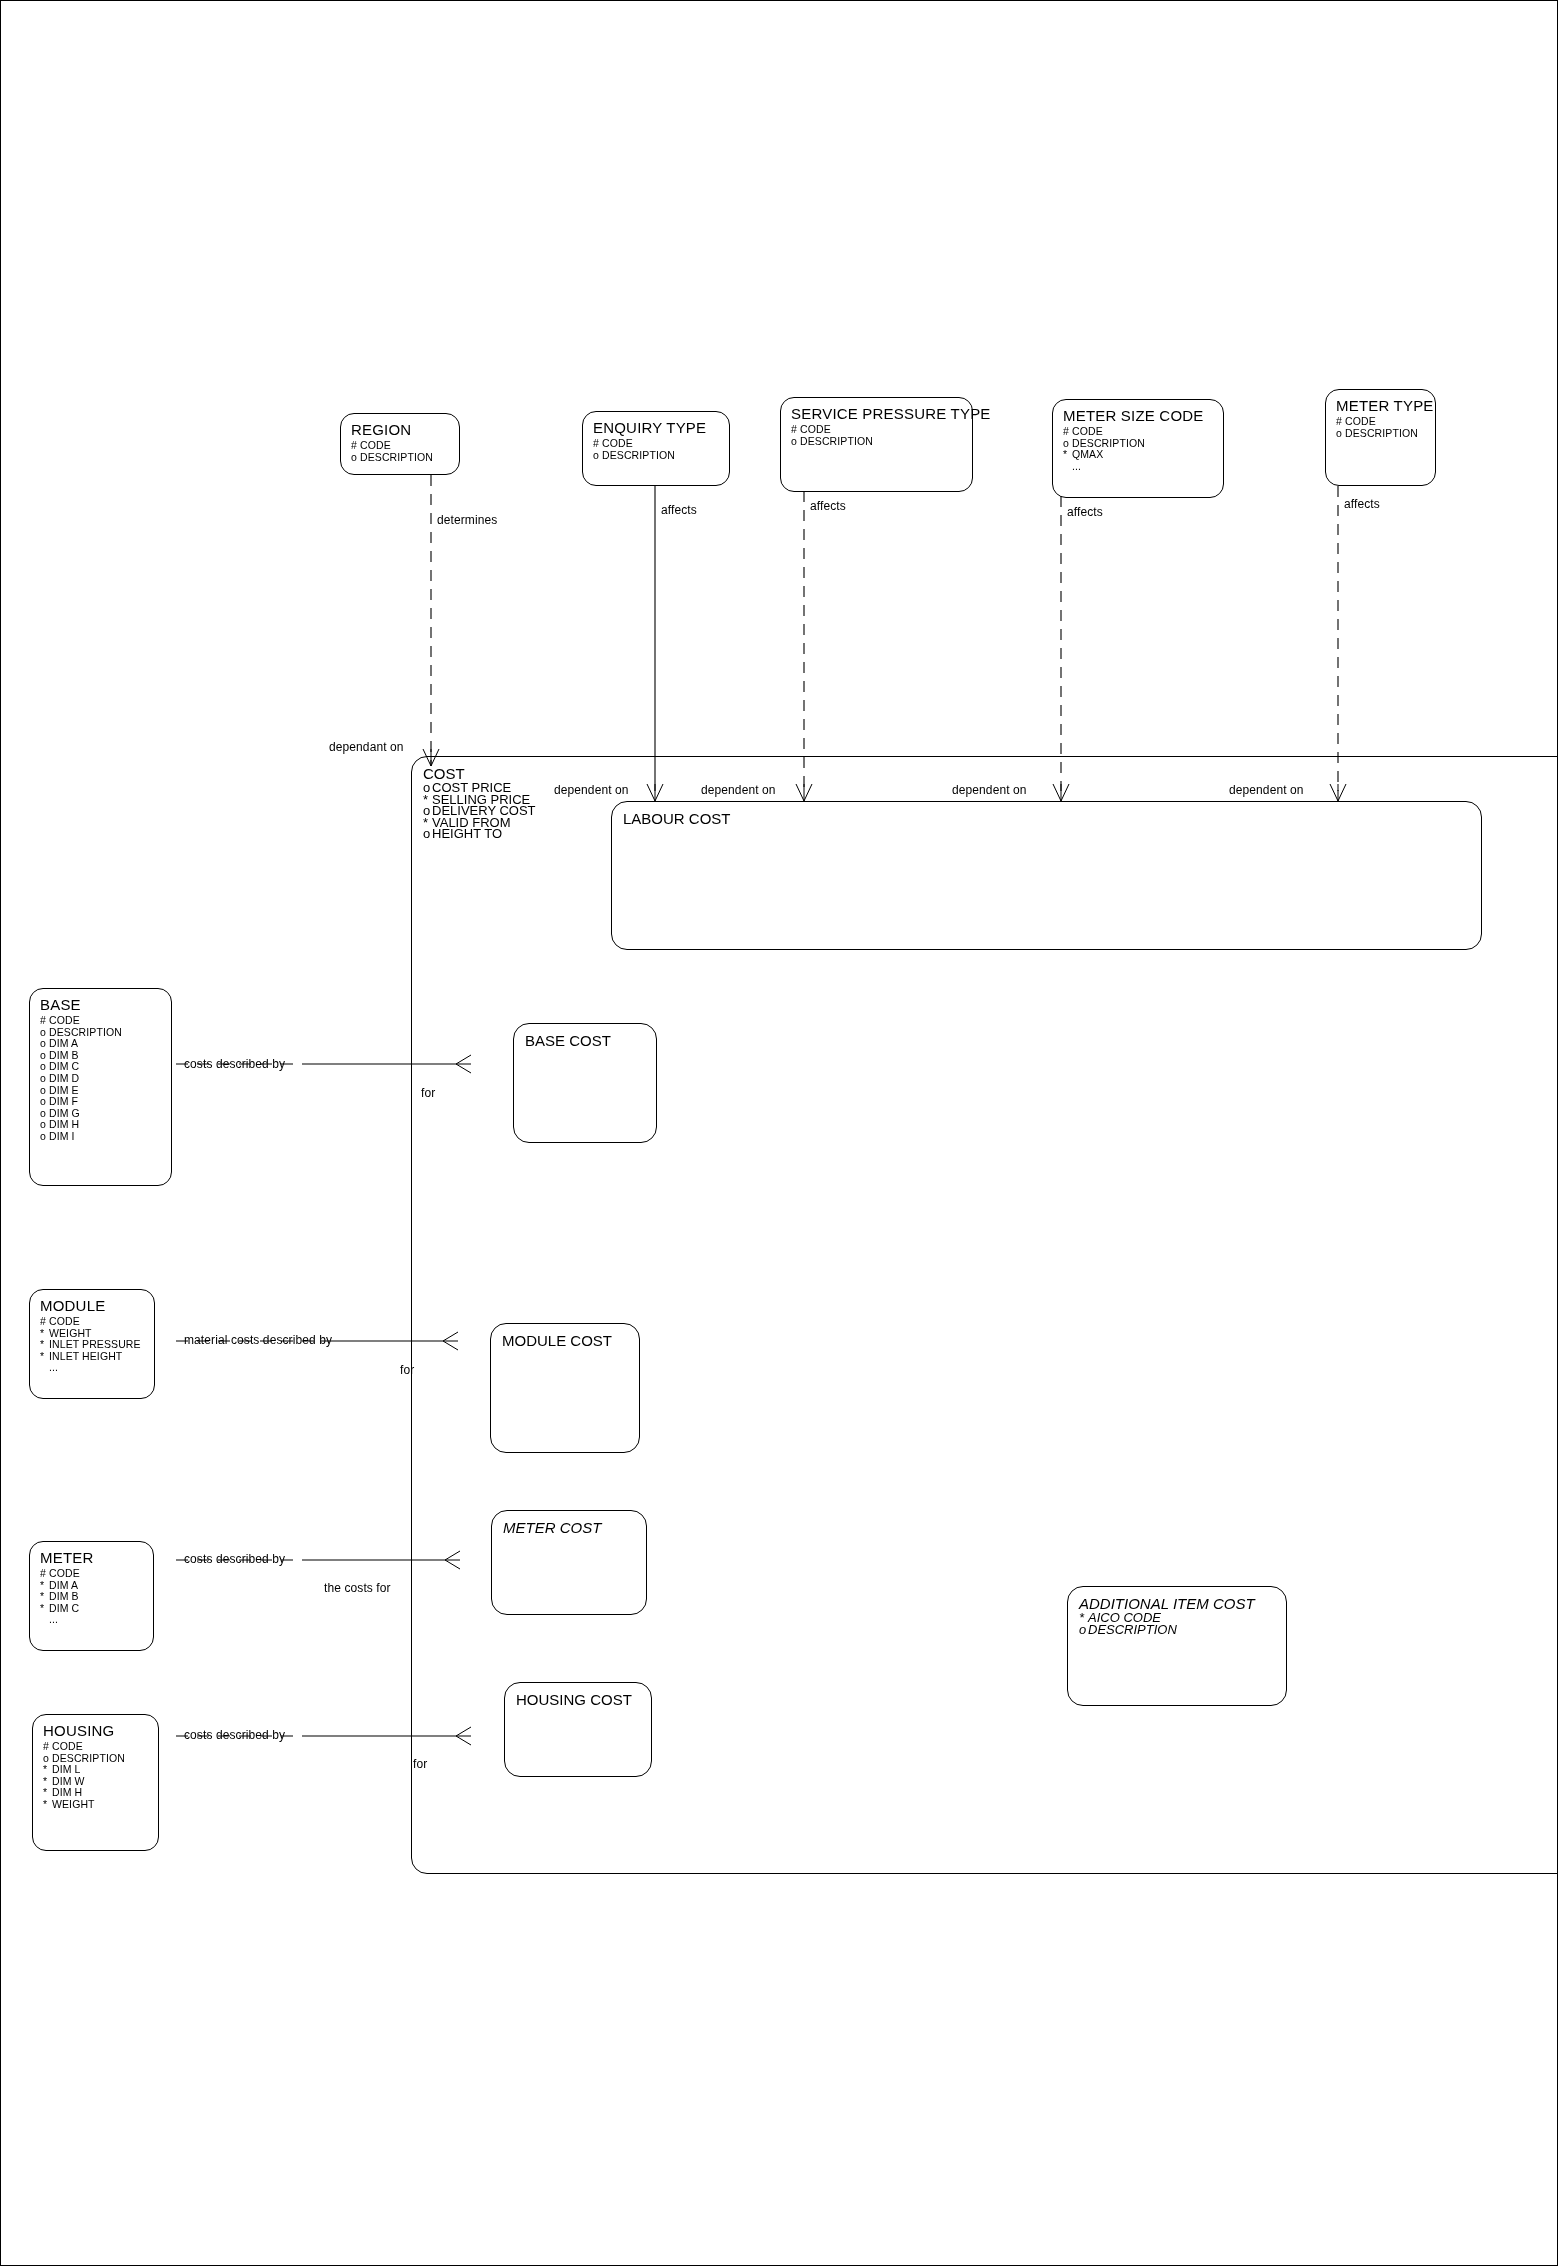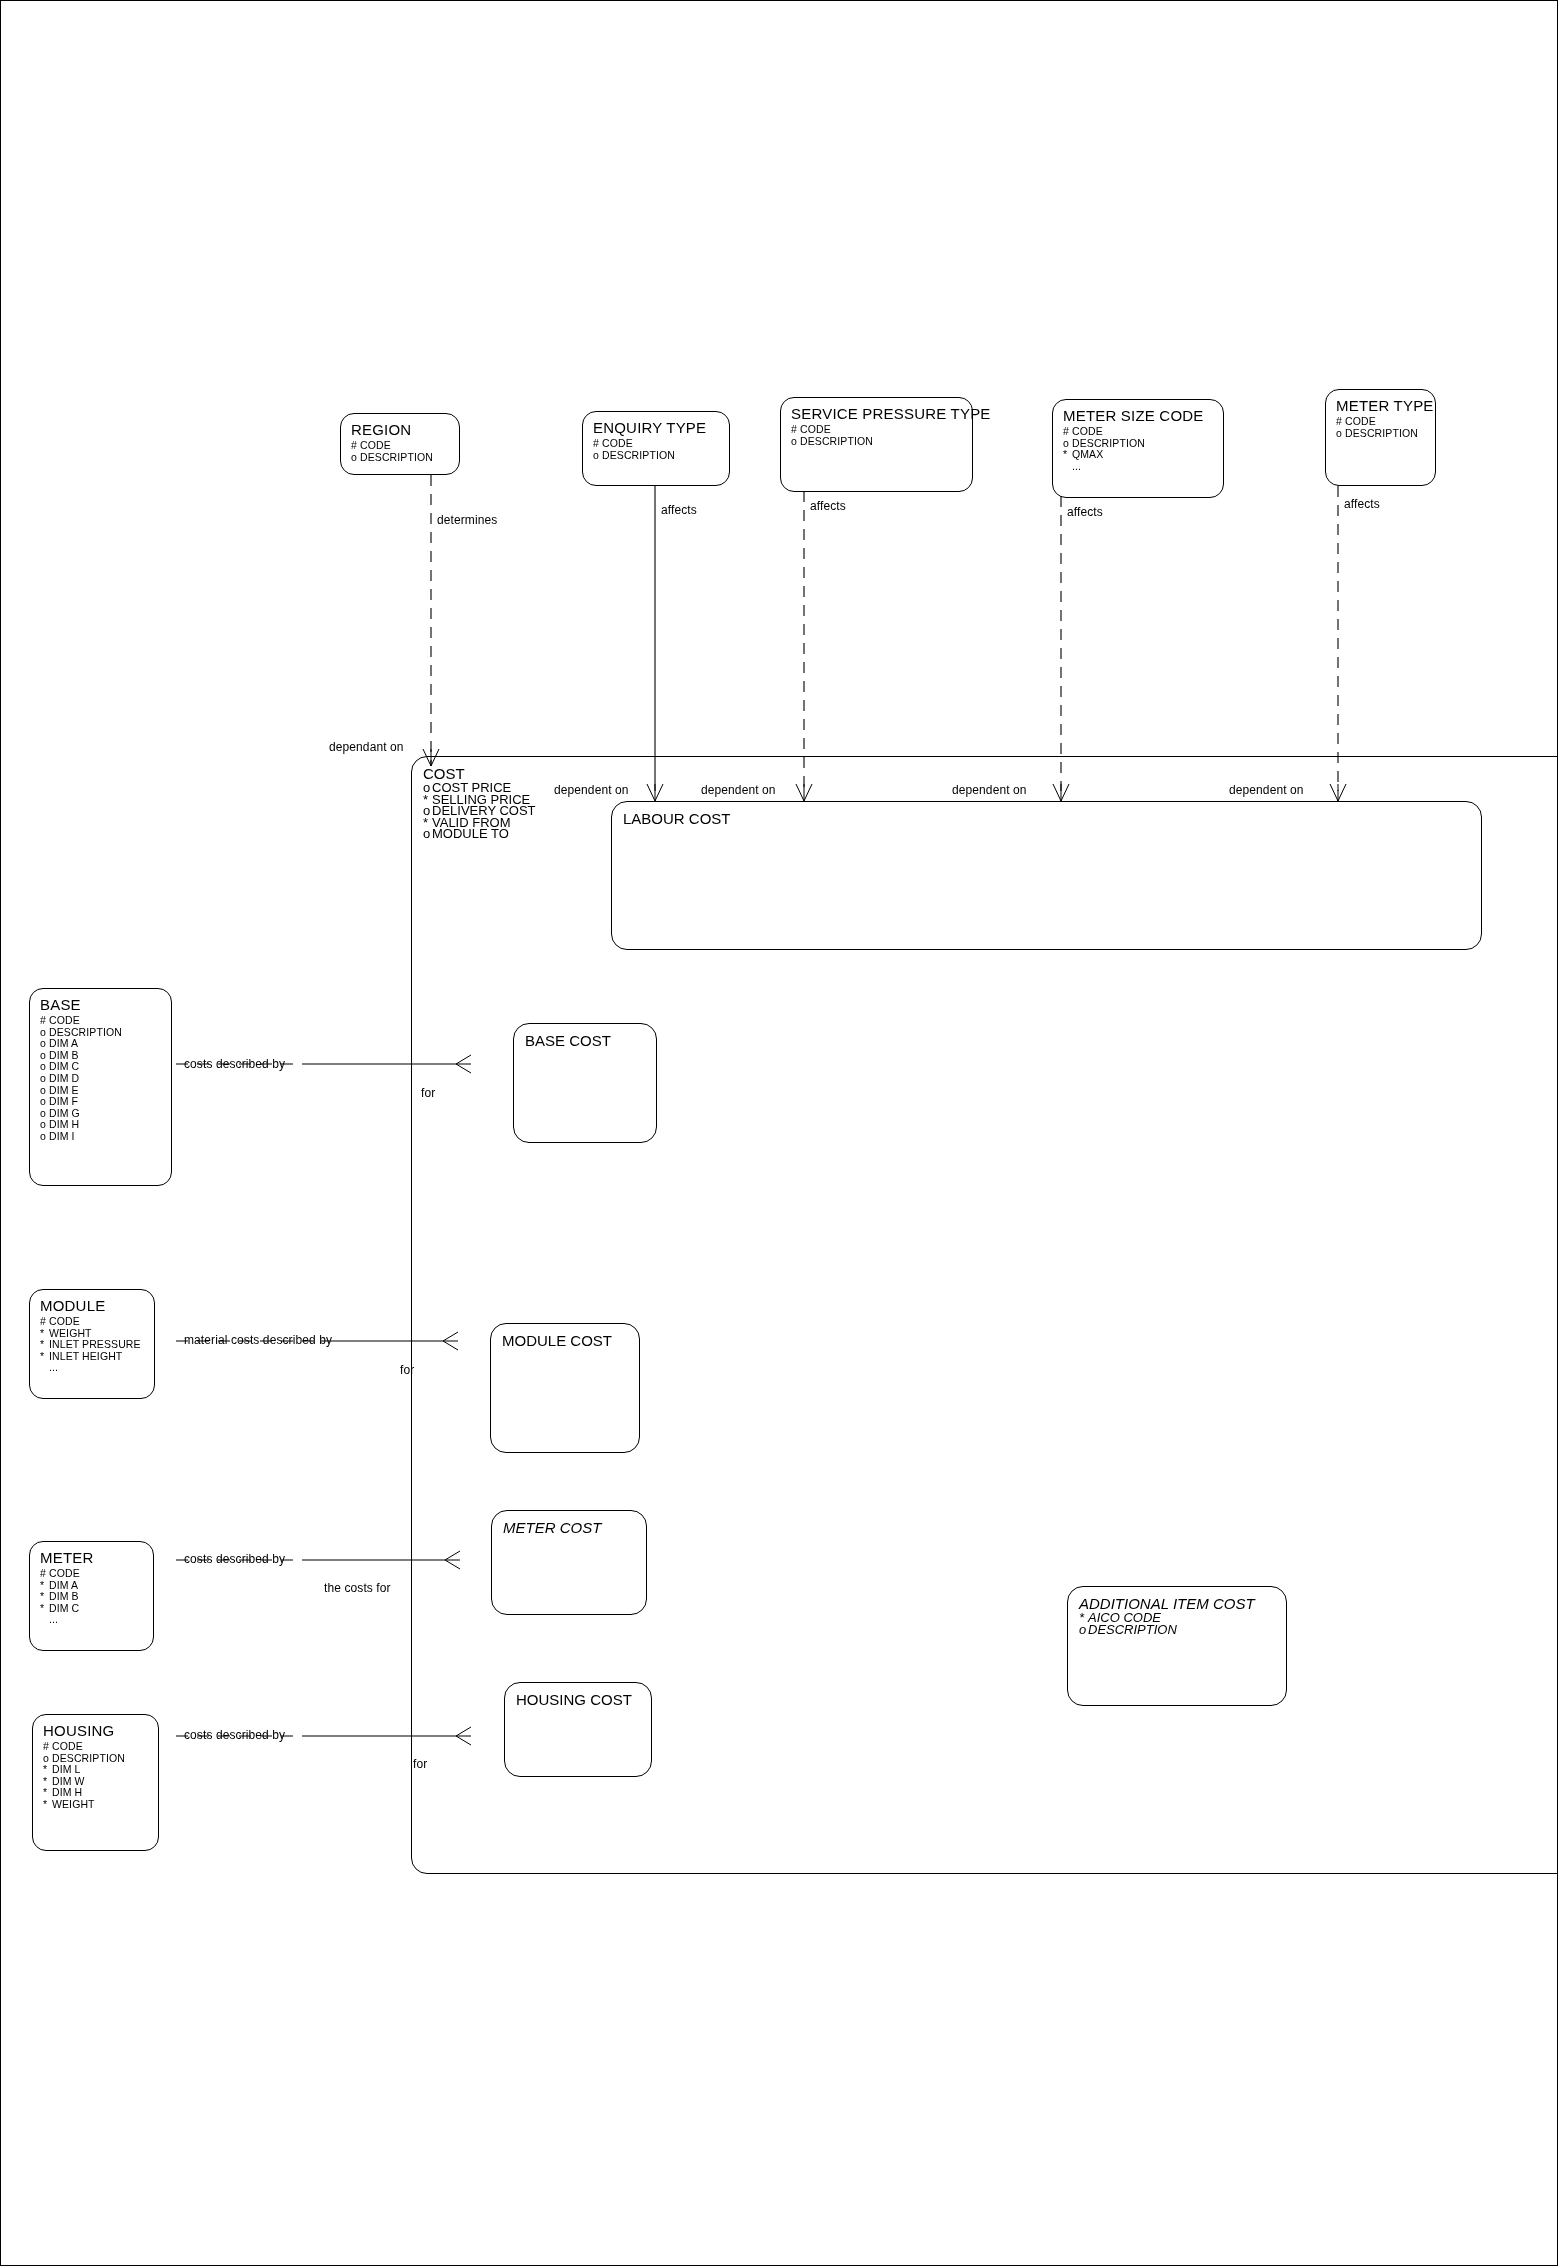--- a/index.html
+++ b/index.html
@@ -144,21 +144,21 @@
     <line x1="312" y1="1735" x2="455" y2="1735" stroke="#000" stroke-width="1.1"></line>
   </svg>
 
   <div class="container-box" style="left:366px; top:755px; width:1163px; height:1118px;">
     <div class="ent-title">COST</div>
     <div class="attr-list">
       <div class="attr"><span class="marker">o</span><span>COST PRICE</span></div>
       <div class="attr"><span class="marker">*</span><span>SELLING PRICE</span></div>
       <div class="attr"><span class="marker">o</span><span>DELIVERY COST</span></div>
       <div class="attr"><span class="marker">*</span><span>VALID FROM</span></div>
-      <div class="attr"><span class="marker">o</span><span>MODULE TO</span></div>
+      <div class="attr"><span class="marker">o</span><span>HEIGHT TO</span></div>
     </div>
   </div>
 
   <div class="container-box" style="left:566px; top:800px; width:871px; height:149px;">
     <div class="ent-title">LABOUR COST</div>
   </div>
 
   <div class="entity" style="left:339px; top:412px; width:120px; height:62px;">
     <div class="ent-title">REGION</div>
     <div class="attr-list">

